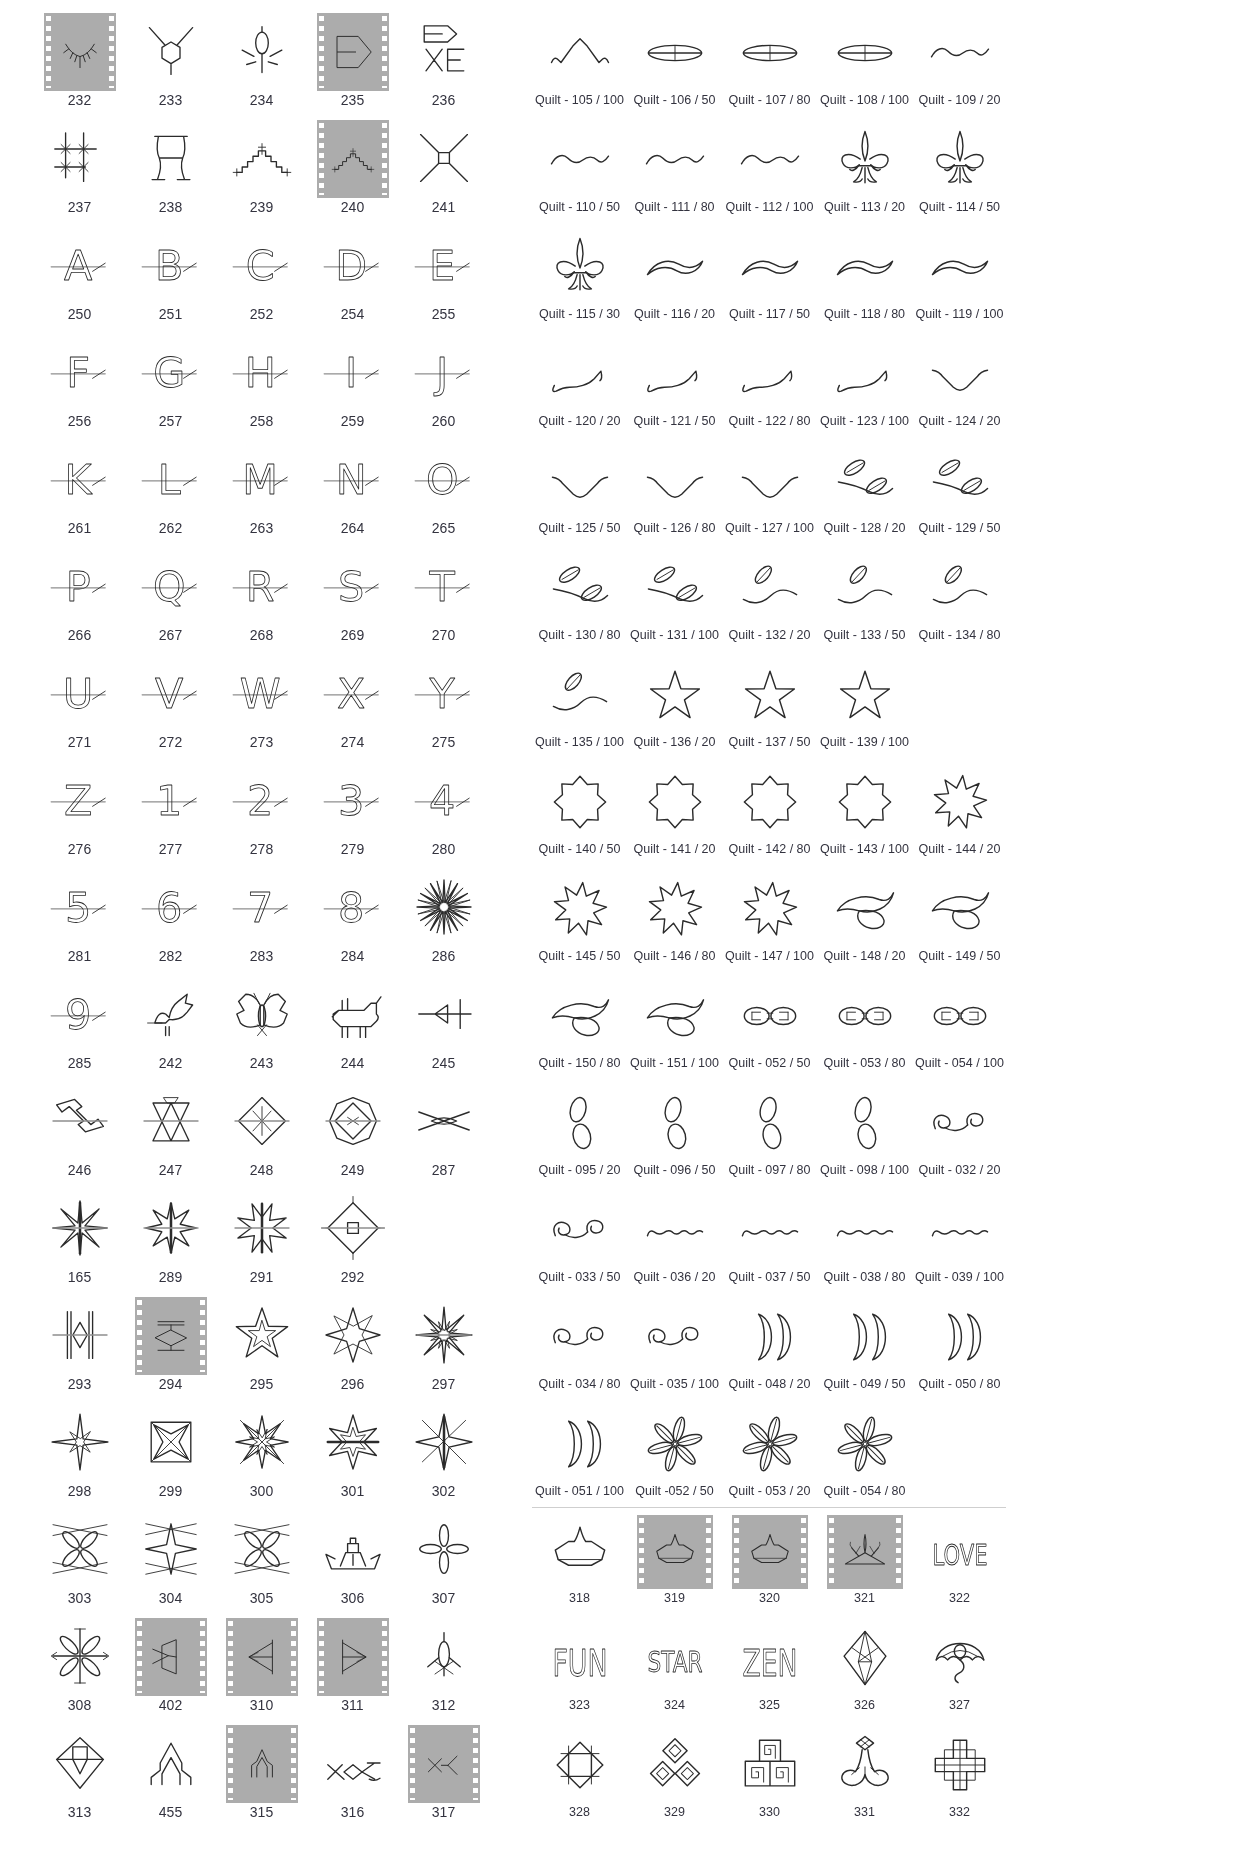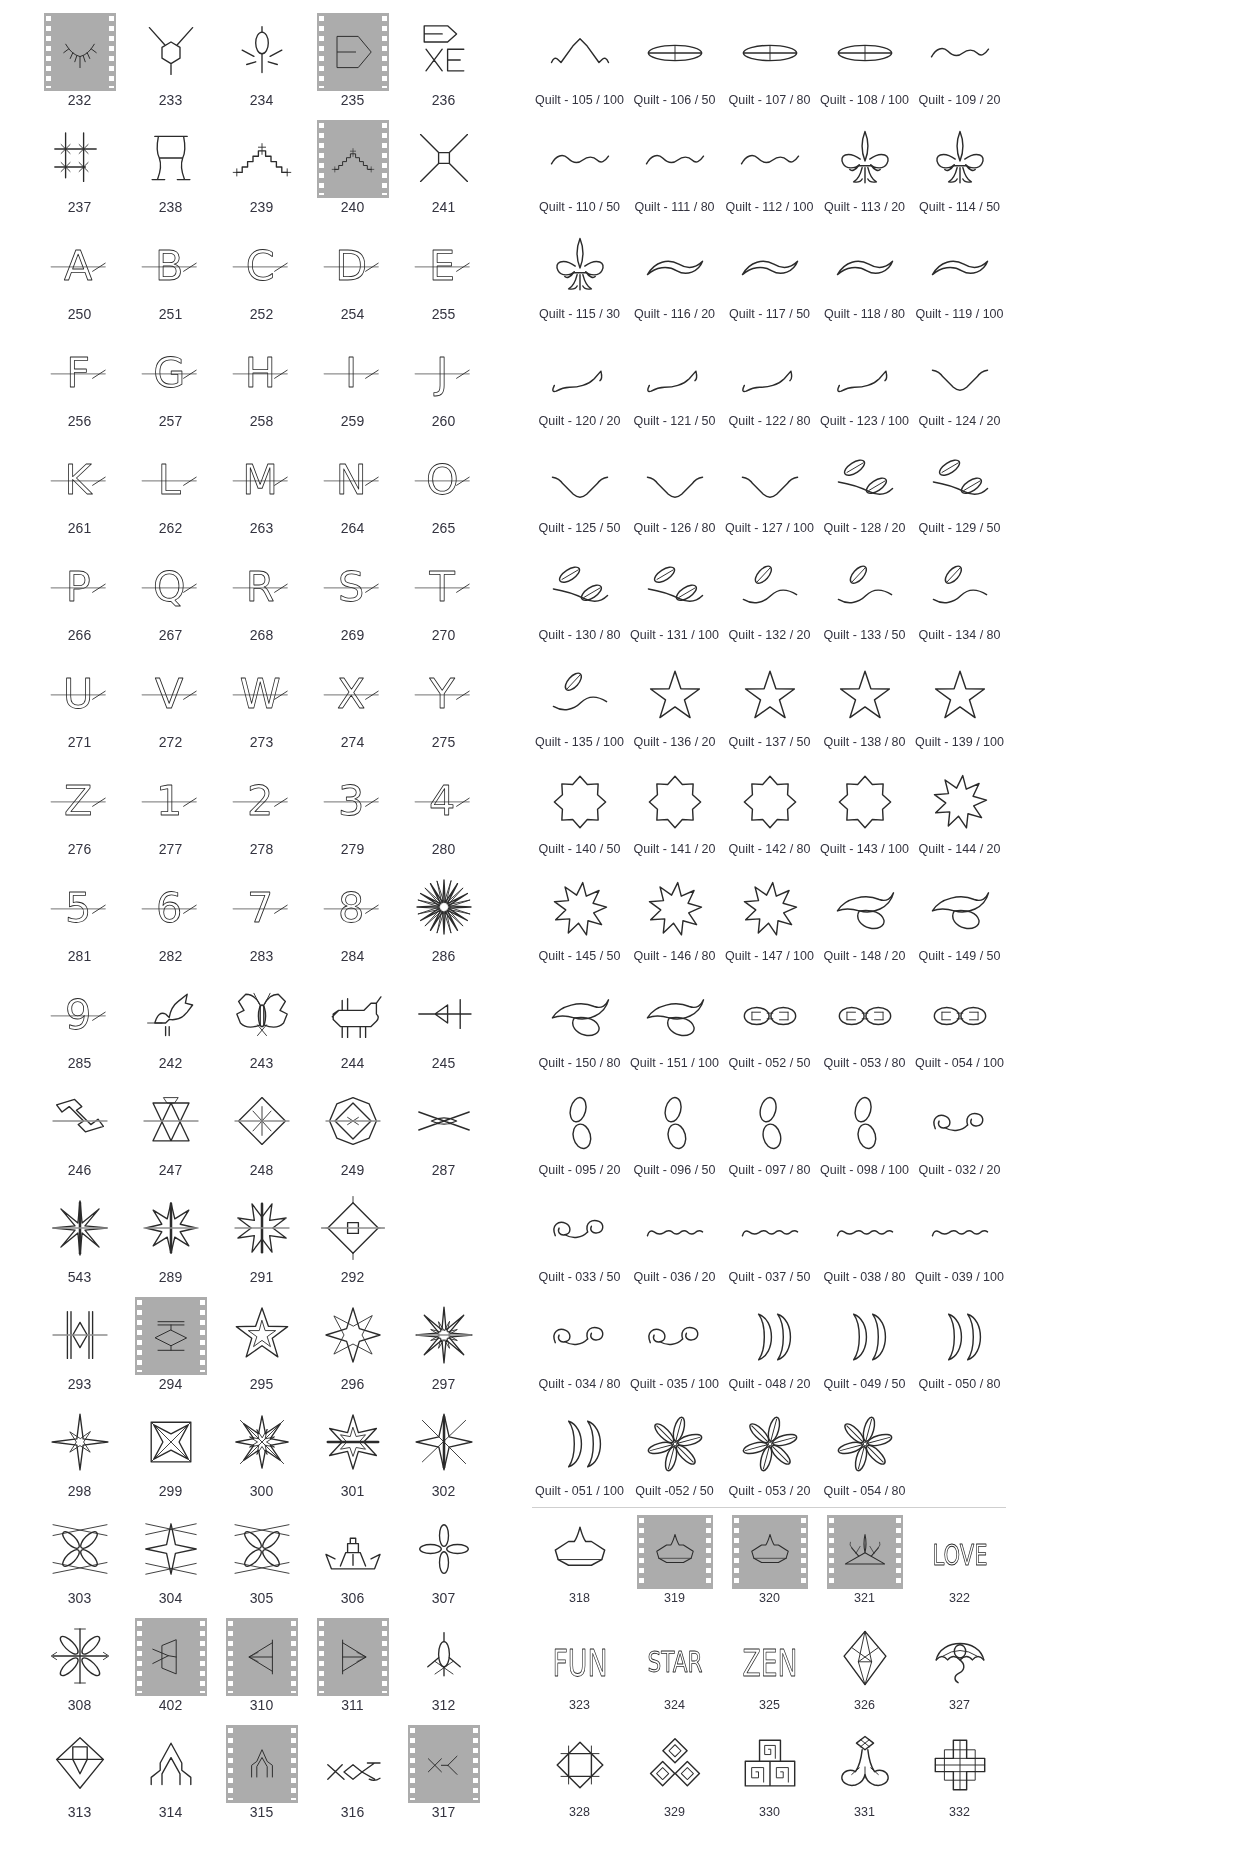--- a/index.html
+++ b/index.html
@@ -700,21 +700,21 @@
       <div class="pcell">
         <div class="gwrap">
           <svg class="glyph" viewBox="0 0 80 80" aria-hidden="true">
             <g class="s">
               <path d="M40.0,10.0 L42.3,34.5 L61.2,18.8 L45.5,37.7 L70.0,40.0 L45.5,42.3 L61.2,61.2 L42.3,45.5 L40.0,70.0 L37.7,45.5 L18.8,61.2 L34.5,42.3 L10.0,40.0 L34.5,37.7 L18.8,18.8 L37.7,34.5 Z"></path>
               <path class="thick" d="M40,12 V68"></path>
               <line class="gray" x1="10" y1="40" x2="70" y2="40"></line>
             </g>
           </svg>
         </div>
-        <div class="plabel">543</div>
+        <div class="plabel">165</div>
       </div>
       <div class="pcell">
         <div class="gwrap">
           <svg class="glyph" viewBox="0 0 80 80" aria-hidden="true">
             <g class="s">
               <path d="M40.0,12.0 L44.2,29.8 L59.8,20.2 L50.2,35.8 L68.0,40.0 L50.2,44.2 L59.8,59.8 L44.2,50.2 L40.0,68.0 L35.8,50.2 L20.2,59.8 L29.8,44.2 L12.0,40.0 L29.8,35.8 L20.2,20.2 L35.8,29.8 Z"></path>
               <path class="thick" d="M40,13 V67"></path>
               <line class="gray" x1="10" y1="40" x2="70" y2="40"></line>
             </g>
           </svg>
@@ -1001,21 +1001,21 @@
         <div class="plabel">313</div>
       </div>
       <div class="pcell">
         <div class="gwrap">
           <svg class="glyph" viewBox="0 0 80 80" aria-hidden="true">
             <g class="s">
               <path d="M18,64 V56 L28,48 V40 L40,18 52,40 V48 L62,56 V64 M30,64 V52 L40,34 50,52 V64"></path>
             </g>
           </svg>
         </div>
-        <div class="plabel">314</div>
+        <div class="plabel">455</div>
       </div>
       <div class="pcell">
         <div class="gwrap film">
           <svg class="glyph" viewBox="0 0 80 80" aria-hidden="true">
             <g class="s">
               <path d="M24,60 V42 L32,36 40,18 48,36 56,42 V60 M32,60 V44 L40,30 48,44 V60"></path>
             </g>
           </svg>
         </div>
         <div class="plabel">315</div>
@@ -1414,30 +1414,20 @@
       </div>
       <div class="pcell">
         <div class="gwrap">
           <svg class="glyph" viewBox="0 0 80 80" aria-hidden="true">
             <g class="s">
               <path d="M40.0,15.0 L46.2,33.5 L65.7,33.7 L50.0,45.2 L55.9,63.8 L40.0,52.5 L24.1,63.8 L30.0,45.2 L14.3,33.7 L33.8,33.5 Z"></path>
             </g>
           </svg>
         </div>
         <div class="plabel">Quilt - 137 / 50</div>
-      </div>
-      <div class="pcell">
-        <div class="gwrap">
-          <svg class="glyph" viewBox="0 0 80 80" aria-hidden="true">
-            <g class="s">
-              <path d="M40.0,15.0 L46.2,33.5 L65.7,33.7 L50.0,45.2 L55.9,63.8 L40.0,52.5 L24.1,63.8 L30.0,45.2 L14.3,33.7 L33.8,33.5 Z"></path>
-            </g>
-          </svg>
-        </div>
-        <div class="plabel">Quilt - 138 / 80</div>
       </div>
       <div class="pcell">
         <div class="gwrap">
           <svg class="glyph" viewBox="0 0 80 80" aria-hidden="true">
             <g class="s">
               <path d="M40.0,15.0 L46.2,33.5 L65.7,33.7 L50.0,45.2 L55.9,63.8 L40.0,52.5 L24.1,63.8 L30.0,45.2 L14.3,33.7 L33.8,33.5 Z"></path>
             </g>
           </svg>
         </div>
         <div class="plabel">Quilt - 139 / 100</div>

